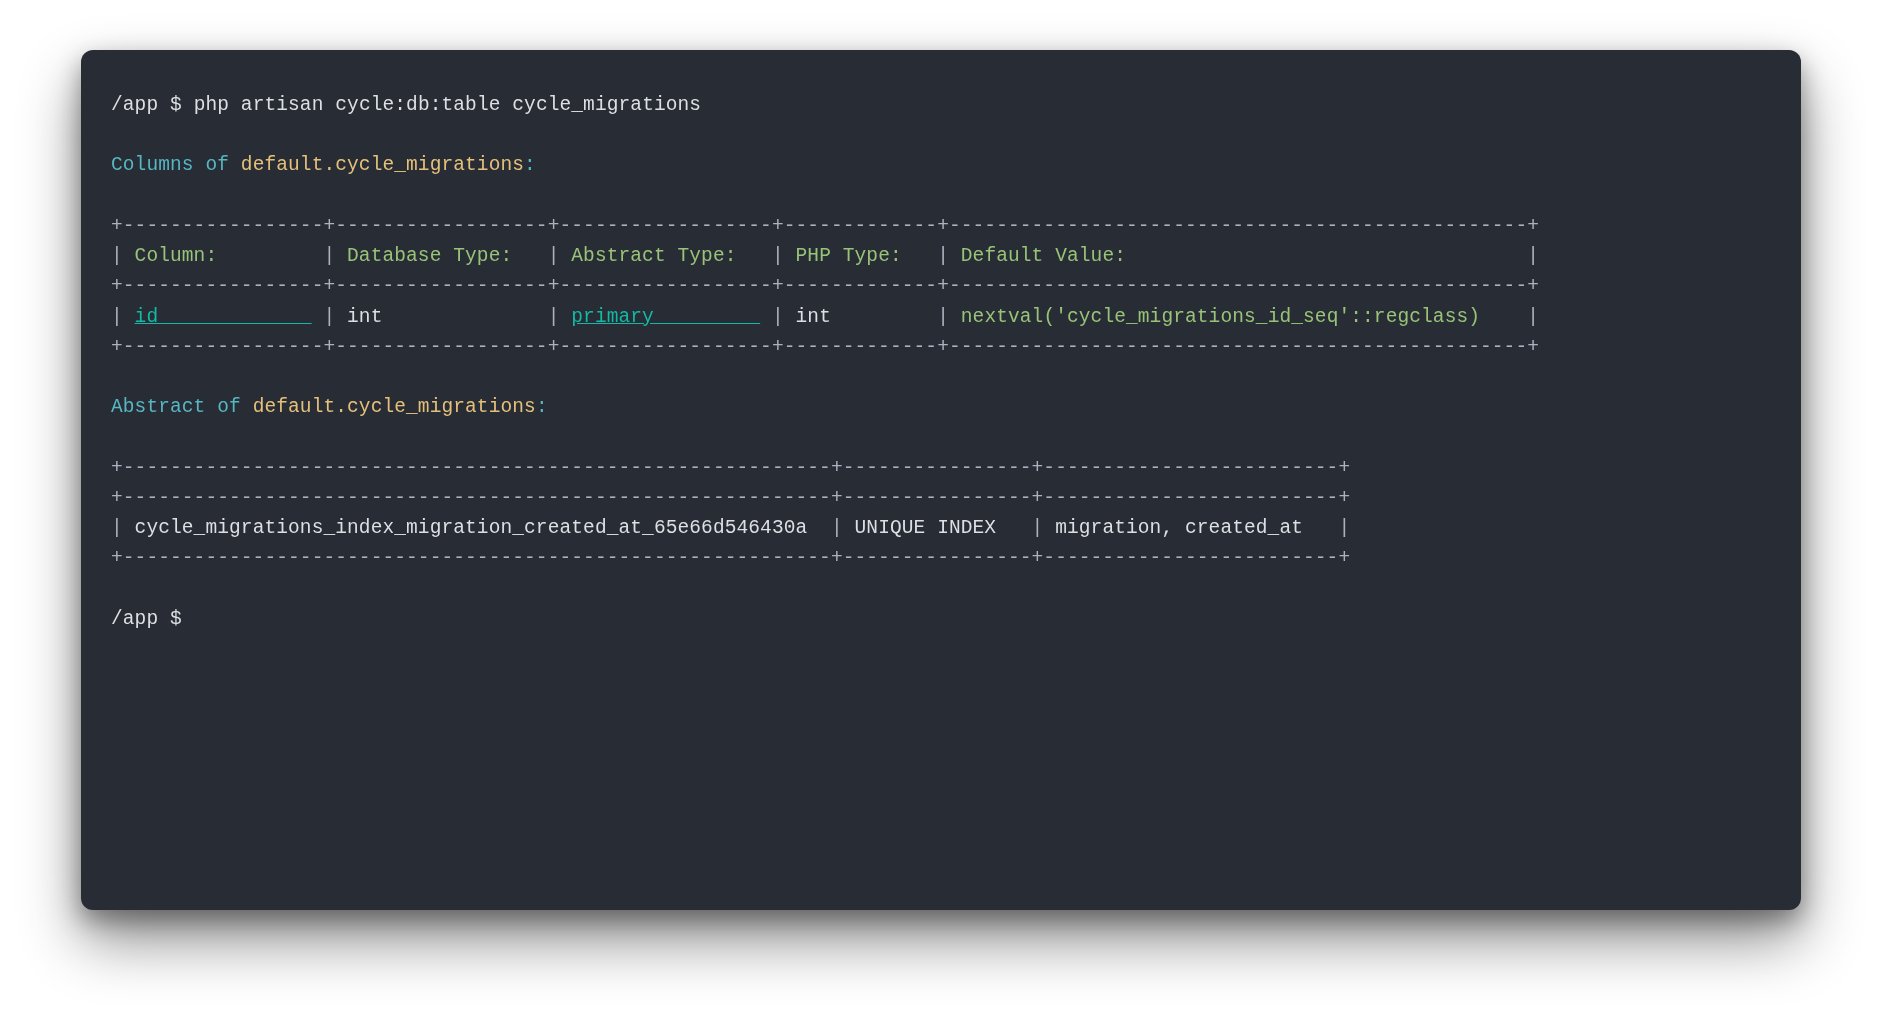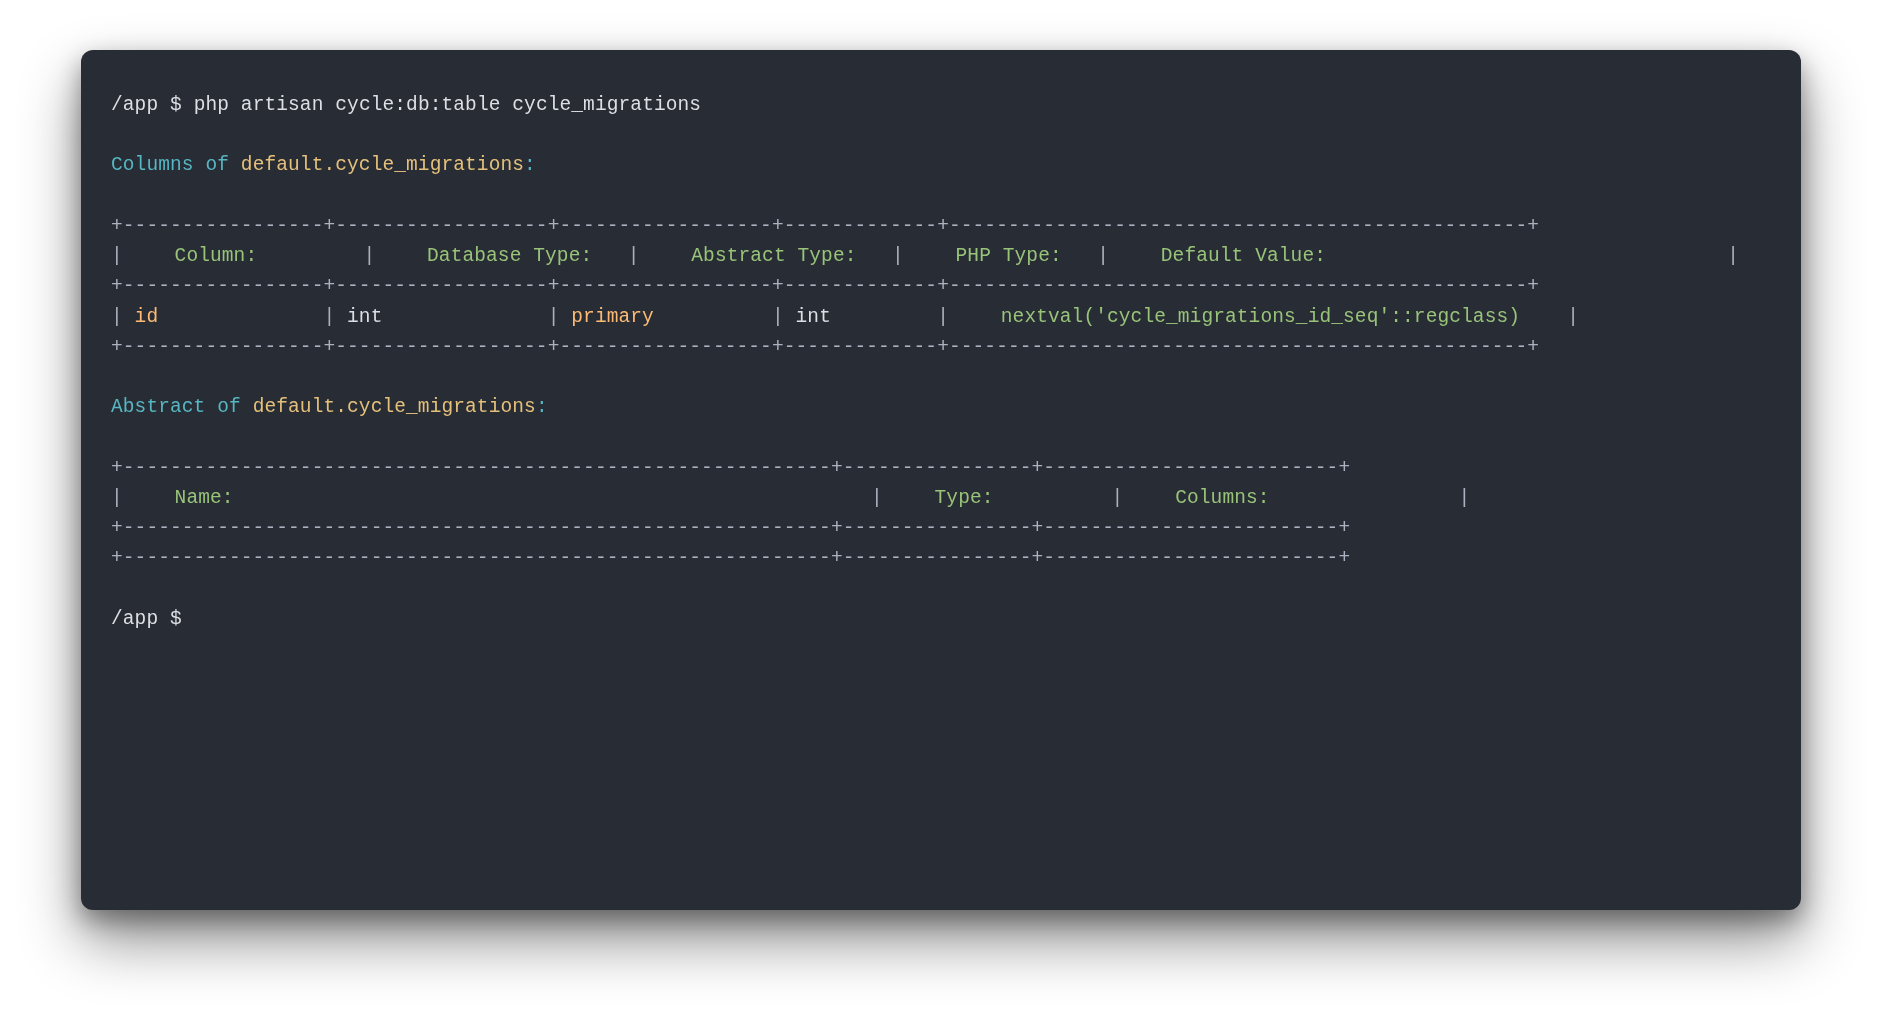--- a/index.html
+++ b/index.html
@@ -26,39 +26,39 @@
   pre.terminal {
     font-family: inherit;
     font-size: 19.5px;
     line-height: 1.55;
     color: #dcdfe4;
     white-space: pre;
     letter-spacing: 0.1px;
   }
   .c-cyan   { color: #56b6c2; }
   .c-yellow { color: #e5c07b; }
-  .c-green  { color: #98c379; margin-left: 40px; }
-  .c-pink   { color: #fdba74; }
+  .c-green  { color: #98c379; }
+  .c-pink   { color: #14b8a6; text-decoration: underline; }
   .c-dim    { color: #abb2bf; }
 </style>
 </head>
 <body>
 
 <div class="terminal-window">
 <pre class="terminal"><span><span>/app</span> <span>$</span> <span>php artisan cycle:db:table cycle_migrations</span></span>
 
 <span><span class="c-cyan">Columns of </span><span class="c-yellow">default.cycle_migrations</span><span class="c-cyan">:</span></span>
 
 <span id="columns-table"><span class="c-dim">+-----------------+------------------+------------------+-------------+-------------------------------------------------+
 </span><span><span class="c-dim">| </span><span class="c-green">Column:        </span><span class="c-dim"> | </span><span class="c-green">Database Type:  </span><span class="c-dim"> | </span><span class="c-green">Abstract Type:  </span><span class="c-dim"> | </span><span class="c-green">PHP Type:  </span><span class="c-dim"> | </span><span class="c-green">Default Value:                                 </span><span class="c-dim"> |
 </span></span><span class="c-dim">+-----------------+------------------+------------------+-------------+-------------------------------------------------+
 </span><span><span class="c-dim">| </span><span class="c-pink">id             </span><span class="c-dim"> | </span><span>int             </span><span class="c-dim"> | </span><span class="c-pink">primary         </span><span class="c-dim"> | </span><span>int        </span><span class="c-dim"> | </span><span class="c-green">nextval('cycle_migrations_id_seq'::regclass)   </span><span class="c-dim"> |
 </span></span><span class="c-dim">+-----------------+------------------+------------------+-------------+-------------------------------------------------+
 </span></span>
 <span><span class="c-cyan">Abstract of </span><span class="c-yellow">default.cycle_migrations</span><span class="c-cyan">:</span></span>
 
 <span id="indexes-table"><span class="c-dim">+------------------------------------------------------------+----------------+-------------------------+
-</span><span><span class="c-dim">| </span><span class="c-green">Name:                                                     </span><span class="c-dim"> | </span><span class="c-green">Type:         </span><span class="c-dim"> | </span><span class="c-green">Columns:               </span><span class="c-dim"> |
+</span><span class="c-dim">+------------------------------------------------------------+----------------+-------------------------+
+</span><span><span class="c-dim">| </span><span>cycle_migrations_index_migration_created_at_65e66d546430a </span><span class="c-dim"> | </span><span>UNIQUE INDEX  </span><span class="c-dim"> | </span><span>migration, created_at  </span><span class="c-dim"> |
 </span></span><span class="c-dim">+------------------------------------------------------------+----------------+-------------------------+
-</span><span class="c-dim">+------------------------------------------------------------+----------------+-------------------------+
 </span></span>
 <span><span>/app</span> <span>$</span> </span></pre>
 </div>
 
 </body></html>

